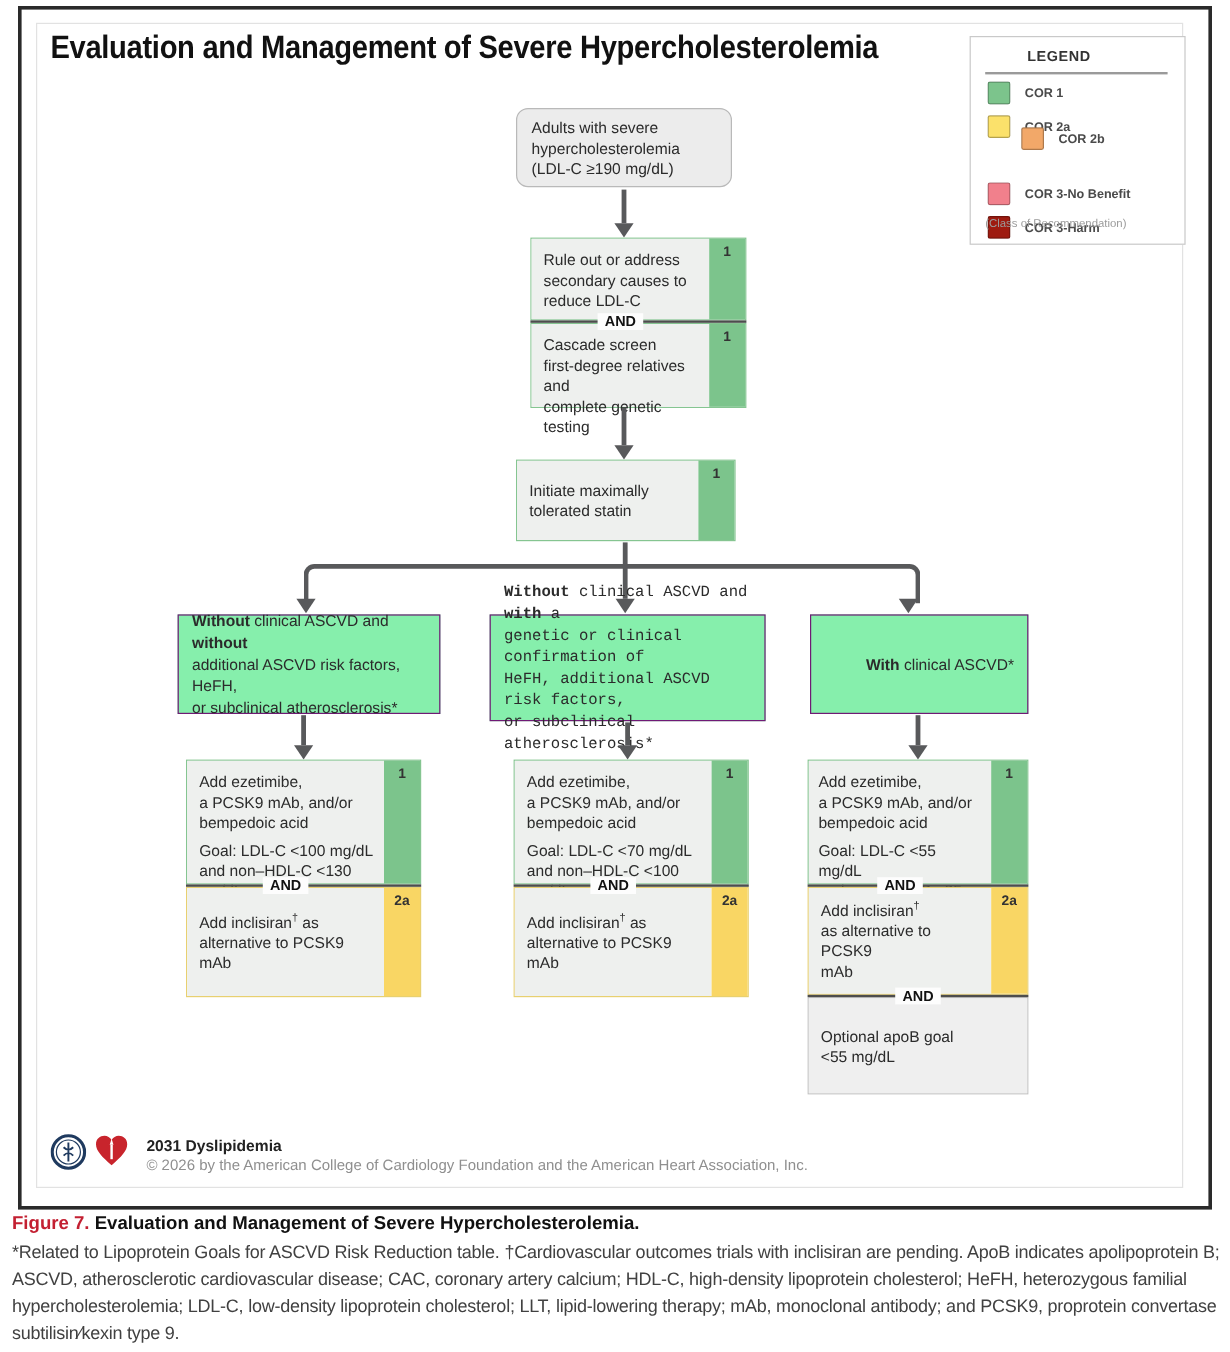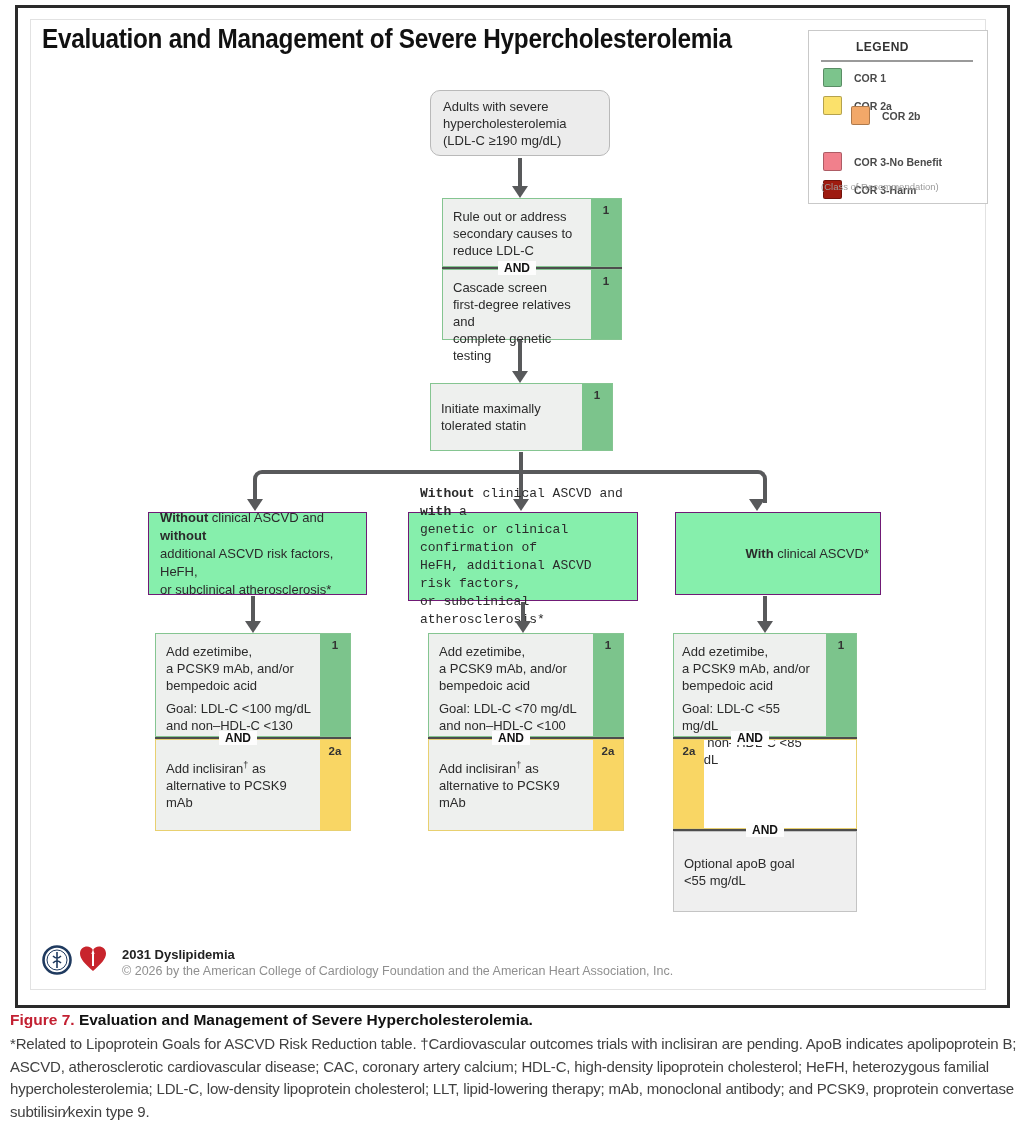--- a/index.html
+++ b/index.html
@@ -150,21 +150,21 @@
     <span class="pre"><b>Without</b><span> clinical ASCVD and </span><b>without</b><span>
 additional ASCVD risk factors, HeFH,
 or subclinical atherosclerosis*</span></span>
   </div>
   <div class="abs branchbox" style="left:408px;top:512px;width:230px;height:89px;font-family:Liberation Mono, monospace;">
     <span class="pre"><b>Without</b><span> clinical ASCVD and </span><b>with</b><span> a
 genetic or clinical confirmation of
 HeFH, additional ASCVD risk factors,
 or subclinical atherosclerosis*</span></span>
   </div>
-  <div class="abs branchbox" style="left:675px;top:512px;width:206px;height:83px;">
+  <div class="abs branchbox" style="left:675px;top:512px;width:182px;height:83px;">
     <span class="pre"><b>With</b><span> clinical ASCVD*</span></span>
   </div>
 
   <div class="vline" style="left:251px;top:596px;height:25px;"></div>
   <div class="ahead" style="left:245px;top:621px;"></div>
   <div class="vline" style="left:521px;top:602px;height:19px;"></div>
   <div class="ahead" style="left:515px;top:621px;"></div>
   <div class="vline" style="left:763px;top:596px;height:25px;"></div>
   <div class="ahead" style="left:757px;top:621px;"></div>
 
@@ -222,20 +222,25 @@
 bempedoic acid</div>
         <div class="pre goal">Goal: LDL-C &lt;55 mg/dL
 and non–HDL-C &lt;85 mg/dL</div>
       </div>
       <div class="strip" style="background-color: rgb(124, 196, 140);">1</div>
     </div>
     <div class="and-row">
       <span class="and-pill">AND</span>
     </div>
     <div class="sect yellow vcenter" style="height:90px;">
+      <div class="content">
+        <span class="pre"><span>Add inclisiran</span><sup>†</sup><span class="pre">
+as alternative to PCSK9
+mAb</span></span>
+      </div>
       <div class="strip" style="background-color: rgb(249, 214, 100);">2a</div>
     </div>
     <div class="and-row">
       <span class="and-pill full">AND</span>
     </div>
     <div class="sect gray vcenter" style="height:81px;">
       <div class="content pre">Optional apoB goal
 &lt;55 mg/dL</div>
     </div>
   </div>

